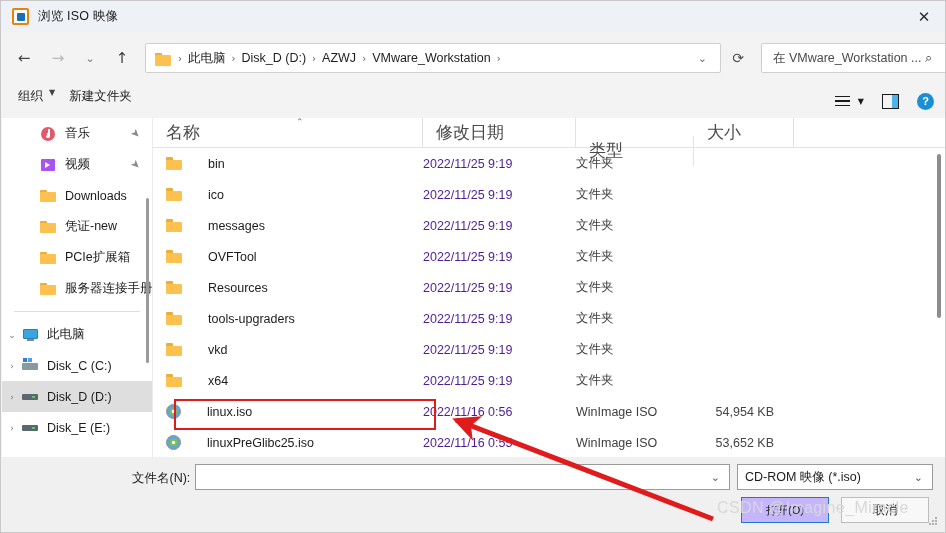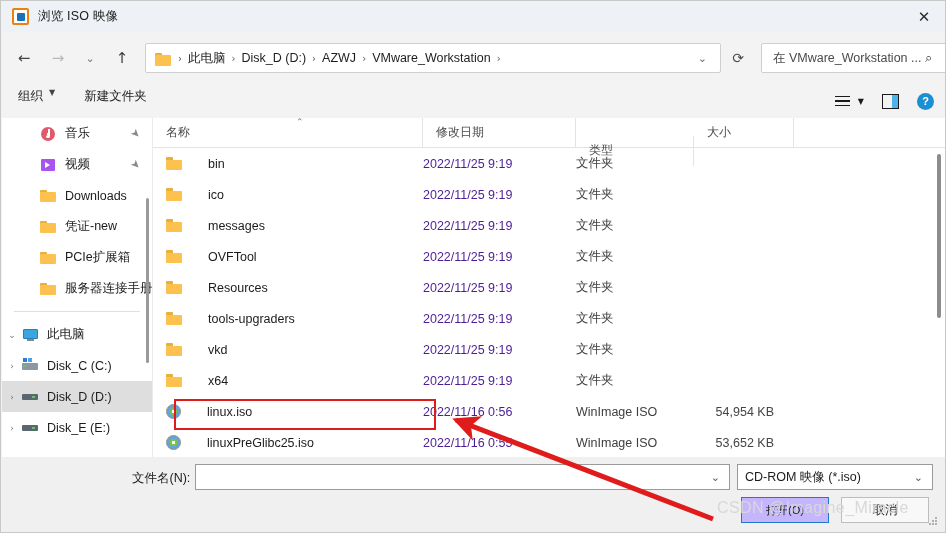--- a/index.html
+++ b/index.html
@@ -116,21 +116,21 @@
     width: 946px; height: 34px;
     background: #f3f3f3;
     display: flex; align-items: center;
   }
   .cmd-item {
     font-size: 12.5px; color: #1b1b1b;
     display: flex; height: 26px;
     padding: 0 6px;
   }
   #cmd-organize { margin-left: 11px; }
-  #cmd-newfolder { margin-left: 17px; }
+  #cmd-newfolder { margin-left: 2px; }
   .cmd-caret { font-size: 8px; color: #444; margin-left: 6px; font-family: "DejaVu Sans", sans-serif; }
 
   #cmd-right { margin-left: auto; display: flex; align-items: center; margin-right: 13px; }
   #view-hamburger {
     width: 15px; height: 11px; position: relative;
   }
   #view-hamburger i {
     position: absolute; left: 0; width: 15px; height: 1.6px; background: #1b1b1b;
   }
   #view-caret { font-size: 8px; color: #1b1b1b; margin-left: 8px; margin-right: 18px; font-family: "DejaVu Sans", sans-serif; }
@@ -197,21 +197,21 @@
     flex: 1; height: 339px; position: relative;
     background: #ffffff; overflow: hidden;
     border-left: 1px solid #ebebeb;
   }
   #col-header {
     height: 30px; display: flex; align-items: center;
     border-bottom: 1px solid #e3e3e3;
     position: relative;
   }
   .col {
-    font-size: 12px; color: #4a4a4a;
+    font-size: 17px; color: #4a4a4a;
     height: 30px; display: flex; align-items: center;
     border-right: 1px solid #e3e3e3;
     padding-left: 13px; flex: none;
   }
   #sort-caret {
     position: absolute; left: 143px; top: -1px;
     font-size: 9px; color: #7a7a7a; font-family: "DejaVu Sans", sans-serif;
   }
   .frow {
     height: 31px; display: flex; align-items: center;

